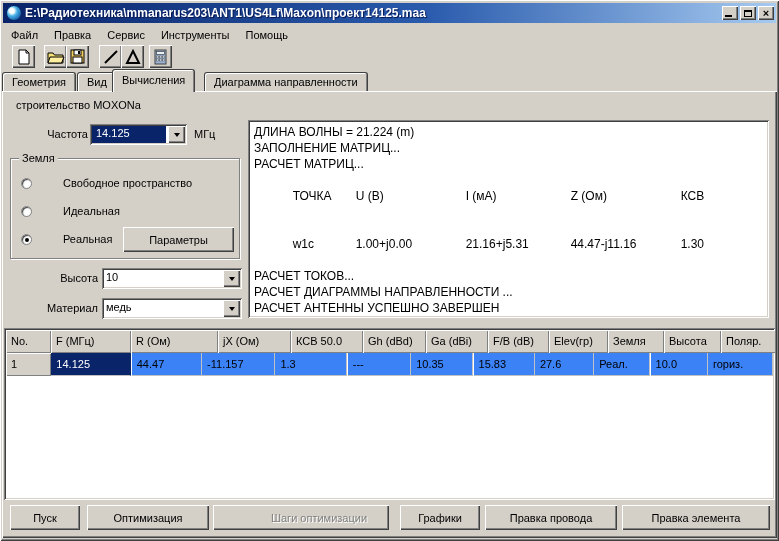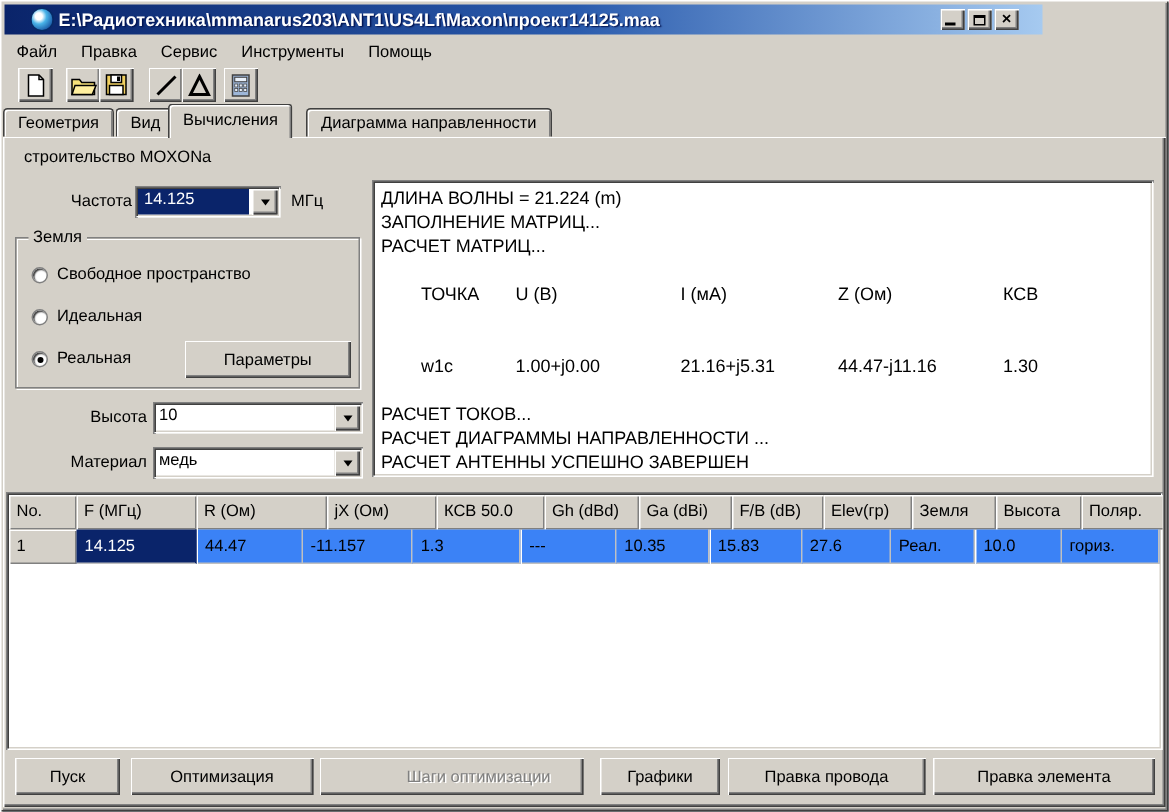--- a/index.html
+++ b/index.html
@@ -5,23 +5,23 @@
   * { box-sizing: border-box; margin: 0; padding: 0; }
   body { font-family: "Liberation Sans", sans-serif; background:#3a6ea5; }
   .window {
     position: relative; width: 779px; height: 541px; background:#d4d0c8;
     box-shadow: inset 1px 1px 0 #fff, inset -1px -1px 0 #404040,
                 inset 2px 2px 0 #d4d0c8, inset -2px -2px 0 #808080;
     font-size: 11px; color:#000; overflow:hidden;
   }
   
   .titlebar {
-    position:absolute; left:3px; top:3px; width:692px; height:20px;
+    position:absolute; left:3px; top:3px; width:773px; height:20px;
     background: linear-gradient(90deg, #0a246a 0%, #2a5bad 55%, #a6caf0 100%);
-    display:flex; align-items:center; padding:0 16px; color:#fff;
+    display:flex; align-items:center; padding:0 2px; color:#fff;
   }
   .app-icon { width:16px; height:16px; border-radius:50%;
     background: radial-gradient(circle at 35% 35%, #ffffff 0 18%, #49b3e8 40%, #0b3d91 90%);
     border:1px solid #072a66; margin:0 3px 0 1px; flex:none; }
   .title-text { font-weight:bold; font-size:12px; white-space:nowrap; overflow:hidden;
     text-shadow: 1px 1px 1px #00114d; flex:1; }
   .winbtn { width:16px; height:14px; background:#d4d0c8; margin-left:2px; flex:none;
     box-shadow: inset 1px 1px 0 #fff, inset -1px -1px 0 #404040, inset -2px -2px 0 #808080;
     position:relative; display:flex; align-items:center; justify-content:center;
     color:#000; font-size:10px; font-weight:bold; }
@@ -54,37 +54,37 @@
   .combo .val { flex:1; padding:3px 2px 0 4px; font-size:11px; overflow:hidden; white-space:nowrap; }
   .combo .val.selected { margin:2px 0 2px 2px; background:#0a246a; color:#fff; padding-top:1px; }
   .combo .drop { width:17px; margin:2px; background:#d4d0c8; flex:none;
     box-shadow: inset 1px 1px 0 #fff, inset -1px -1px 0 #404040, inset -2px -2px 0 #808080;
     display:flex; align-items:center; justify-content:center; }
   .arrow-down { width:0; height:0; border:3px solid transparent; border-top:4px solid #000; margin-top:3px; }
   
   .groupbox { position:absolute; left:8px; top:67px; width:230px; height:101px;
     border:1px solid #808080; box-shadow: inset 1px 1px 0 #fff, 1px 1px 0 #fff; }
   .groupbox .legend { position:absolute; left:8px; top:-7px; background:#d4d0c8; padding:0 3px; }
-  .radio-row { position:absolute; left:10px; display:flex; align-items:center; }
+  .radio-row { position:absolute; left:10px; display:flex; align-items:center;gap:25px; }
   .radio { width:11px; height:11px; border-radius:50%; background:#fff; margin-right:6px; flex:none;
     box-shadow: inset 1px 1px 1px #404040, inset -1px -1px 1px #fff; border:1px solid #808080;
     position:relative; }
   .radio.on::after { content:""; position:absolute; left:3px; top:3px; width:4px; height:4px;
     border-radius:50%; background:#000; }
   .btn { background:#d4d0c8; display:flex; align-items:center; justify-content:center;
     box-shadow: inset 1px 1px 0 #fff, inset -1px -1px 0 #404040, inset -2px -2px 0 #808080;
     white-space:nowrap; }
   .btn.disabled { color:#808080; text-shadow:1px 1px 0 #fff;padding-left:36px; }
   
   .output { position:absolute; left:246px; top:29px; width:521px; height:198px; background:#fff;
     box-shadow: inset 1px 1px 0 #808080, inset -1px -1px 0 #fff,
                 inset 2px 2px 0 #404040, inset -2px -2px 0 #d4d0c8;
     padding:4px 6px; font-size:12px; line-height:16px; overflow:hidden; }
   .out-line { white-space:pre; }
-  .col-c1 { display:inline-block; width:63px; }
+  .col-c1 { display:inline-block; width:63px;margin-left:12px; }
   .col-c2 { display:inline-block; width:110px; }
   .col-c3 { display:inline-block; width:105px; }
   .col-c4 { display:inline-block; width:110px; }
   
   .rtable { position:absolute; left:2px; top:237px; width:771px; height:172px; background:#fff;
     box-shadow: inset 1px 1px 0 #808080, inset -1px -1px 0 #fff,
                 inset 2px 2px 0 #404040, inset -2px -2px 0 #d4d0c8; padding:2px; overflow:hidden; }
   .trow { display:flex;justify-content:space-between; }
   .cell { height:23px; padding:5px 0 0 5px; overflow:hidden; white-space:nowrap; flex:none; }
   .hcell { background:#d4d0c8;

